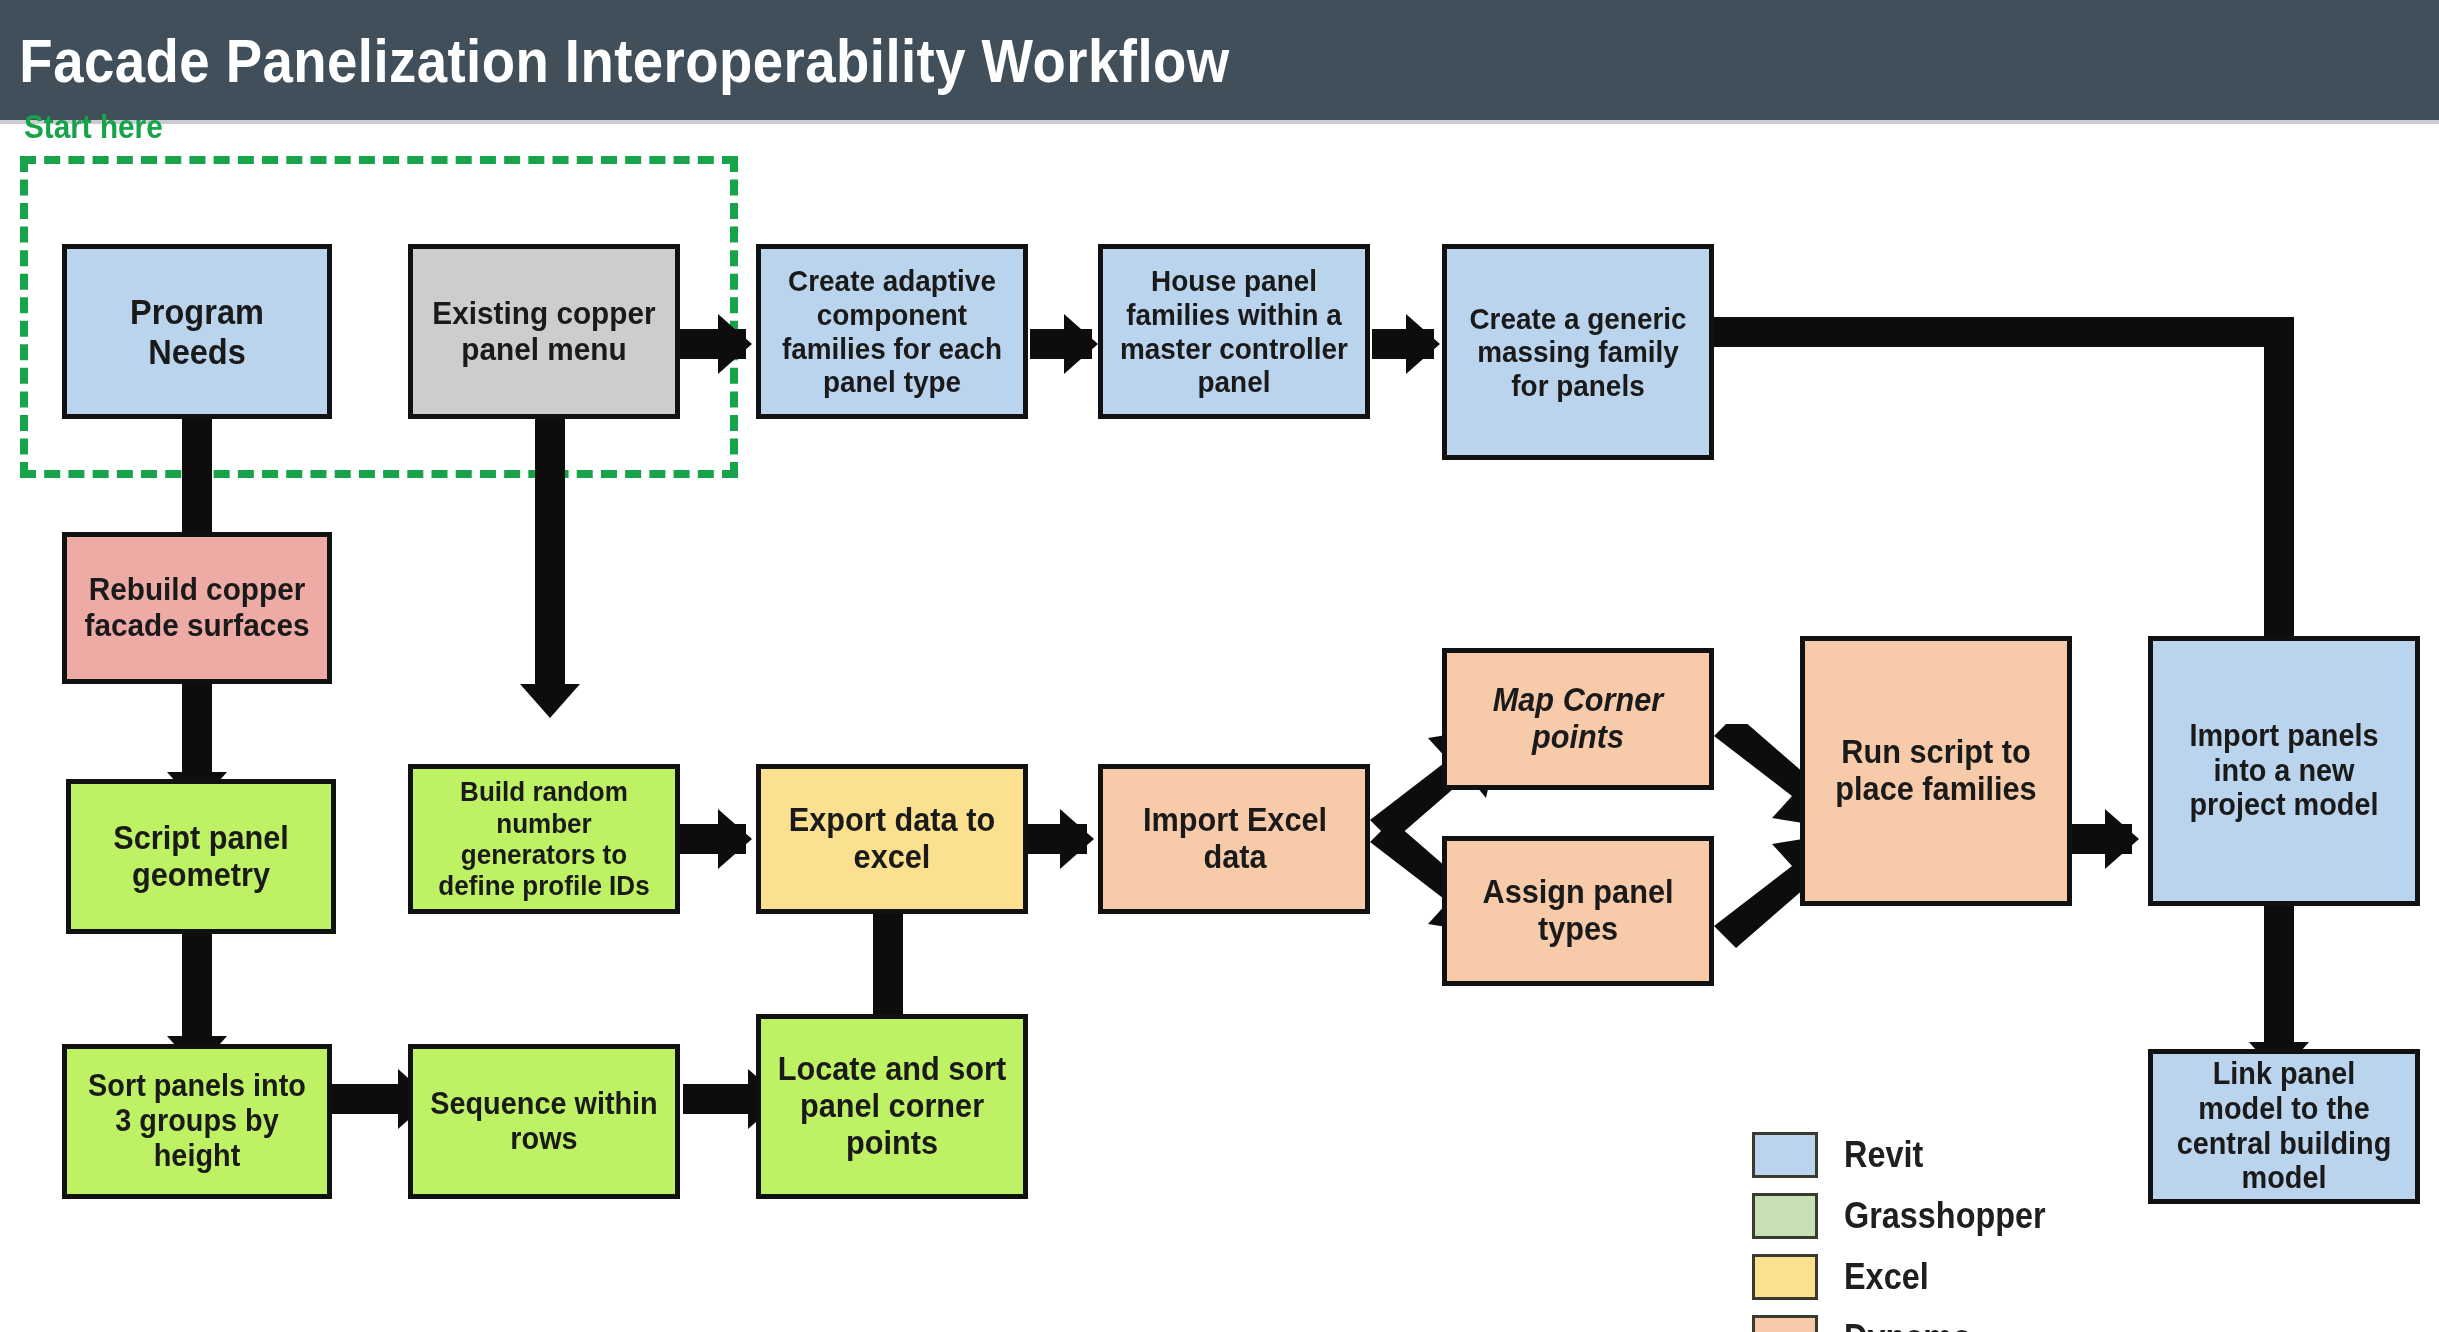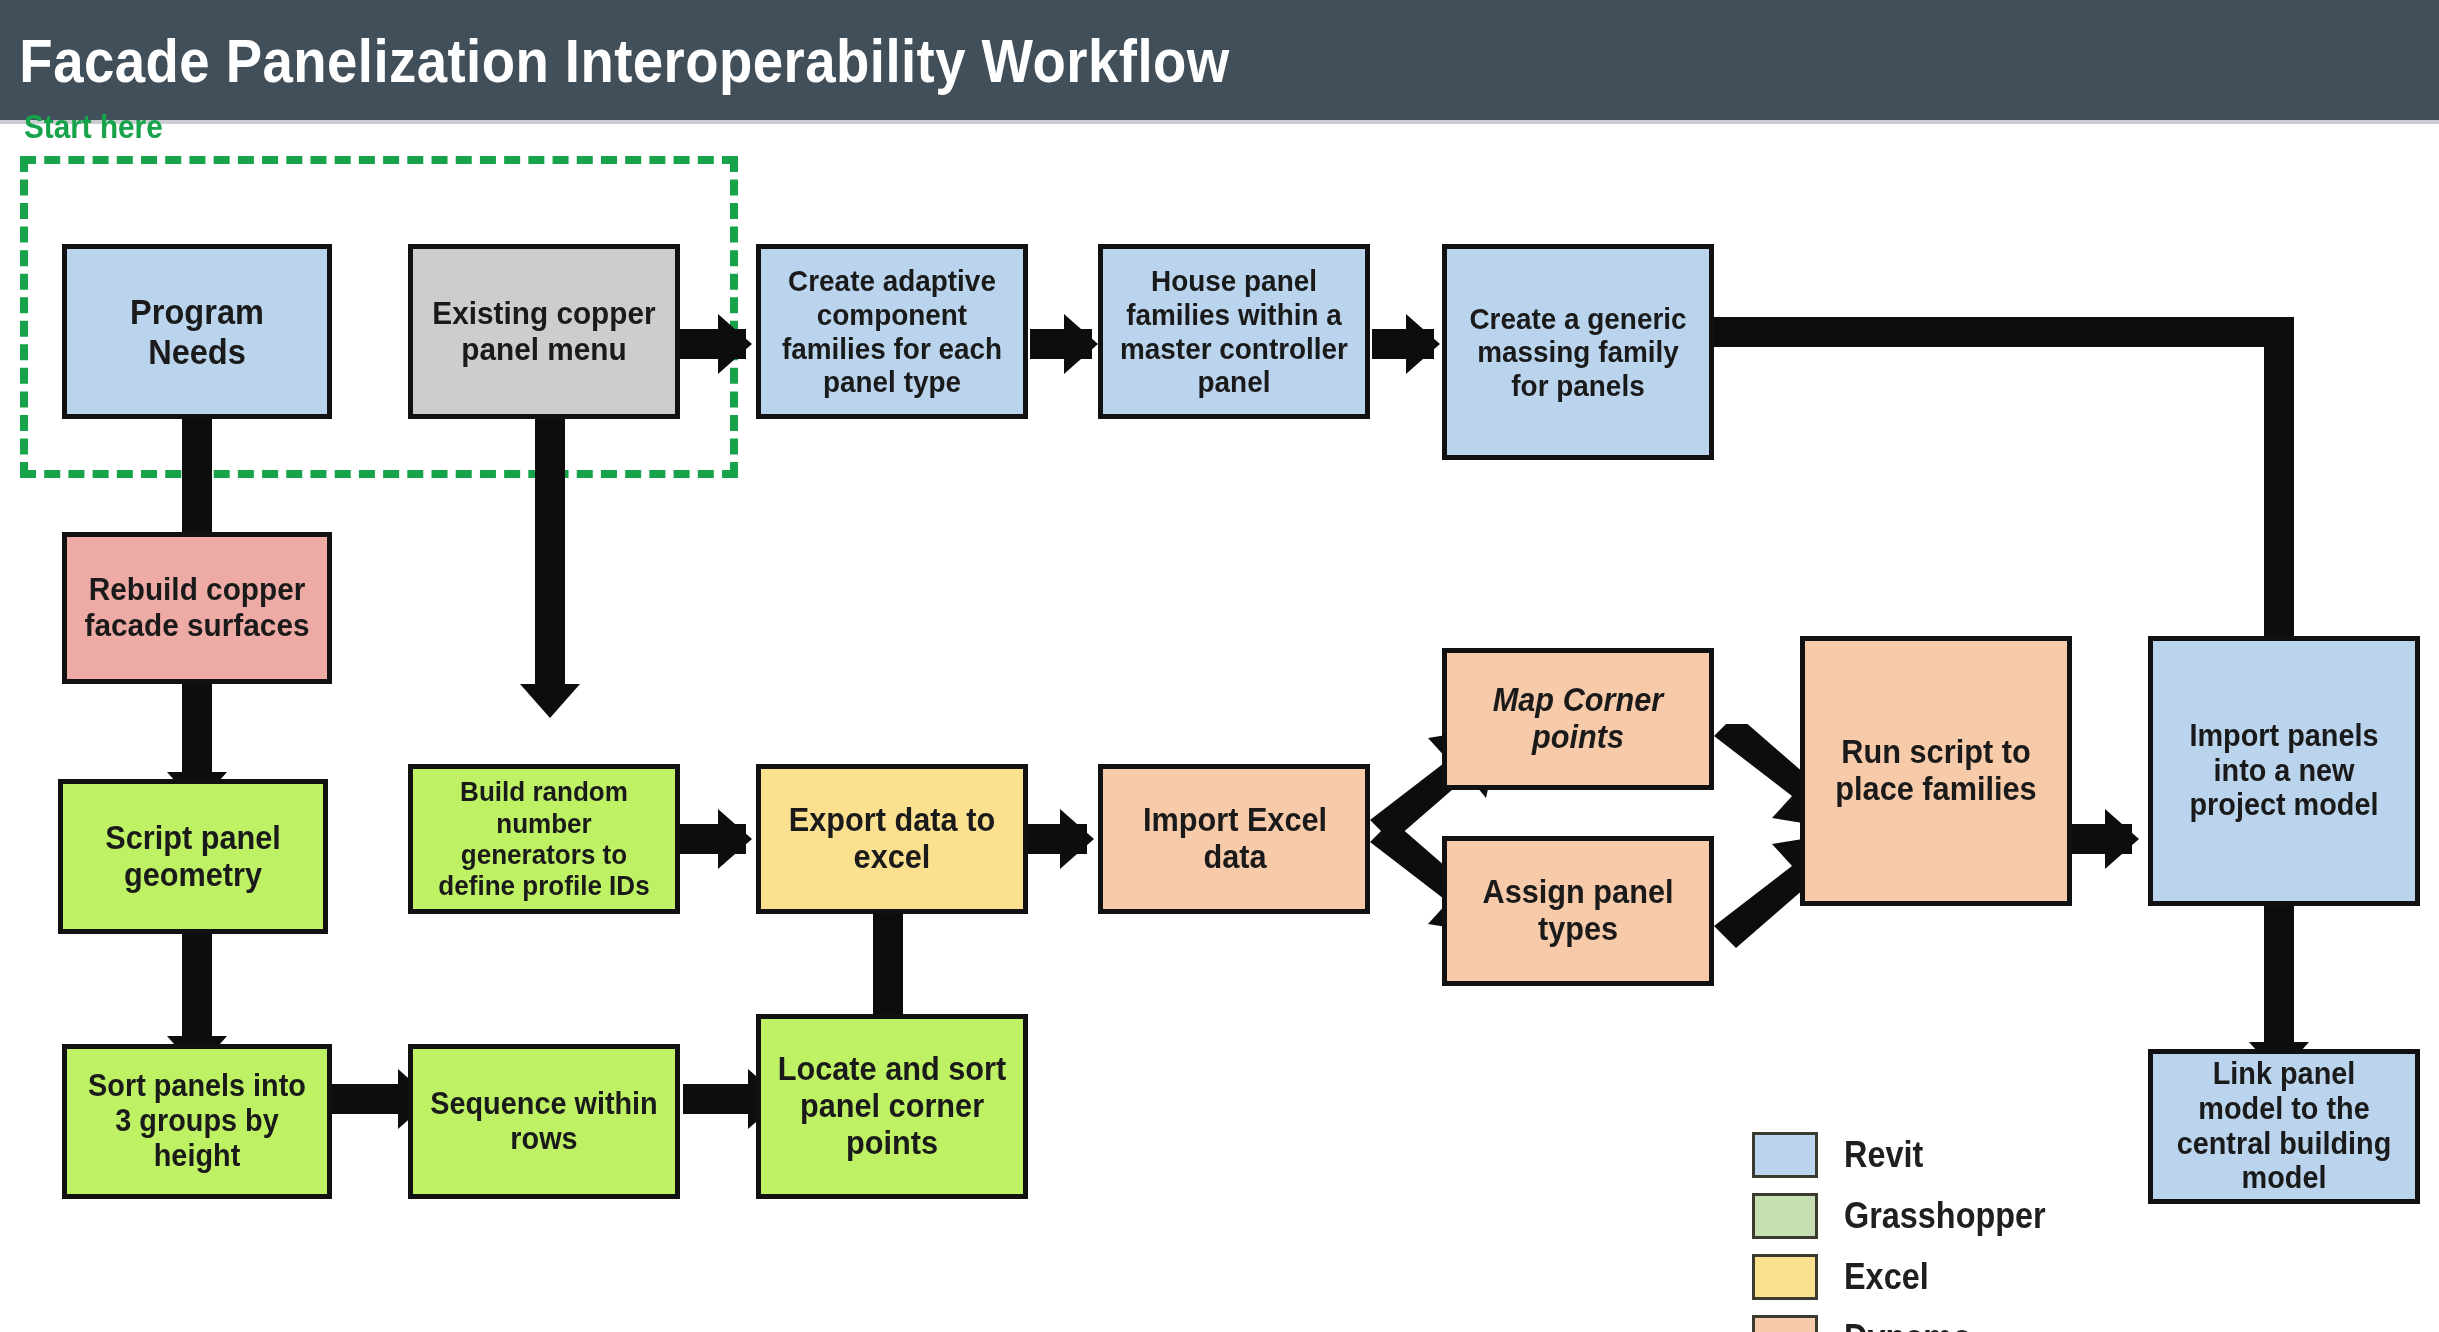--- a/index.html
+++ b/index.html
@@ -207,21 +207,21 @@
     </div>
 
     <div class="node revit" style="left:1442px; top:120px; width:272px; height:216px; font-size:30px;">
       <span>Create a generic massing family for panels</span>
     </div>
 
     <div class="node rhino" style="left:62px; top:408px; width:270px; height:152px; font-size:32px;">
       <span>Rebuild copper facade surfaces</span>
     </div>
 
-    <div class="node grasshopper" style="left:58px; top:655px; width:270px; height:155px; font-size:33px;">
+    <div class="node grasshopper" style="left:66px; top:655px; width:270px; height:155px; font-size:33px;">
       <span>Script panel geometry</span>
     </div>
 
     <div class="node grasshopper" style="left:62px; top:920px; width:270px; height:155px; font-size:31px;">
       <span>Sort panels into 3 groups by height</span>
     </div>
 
     <div class="node grasshopper" style="left:408px; top:920px; width:272px; height:155px; font-size:31px;">
       <span>Sequence within rows</span>
     </div>

